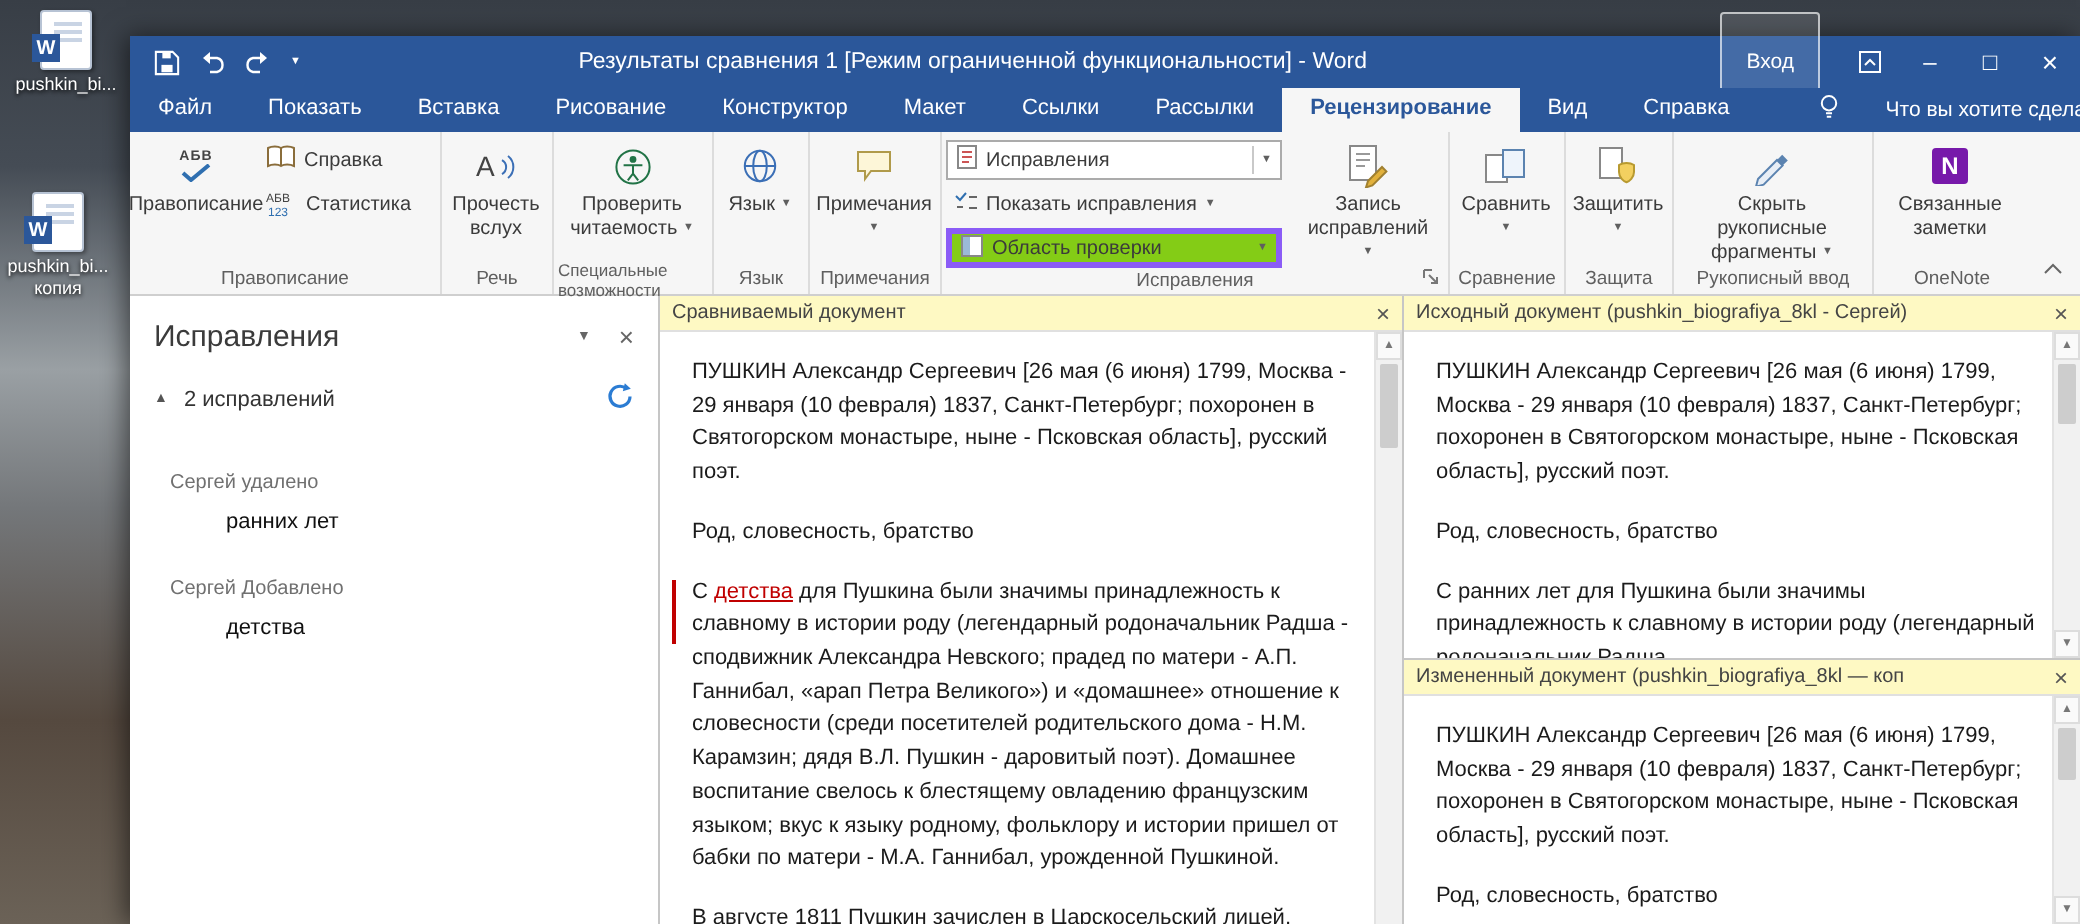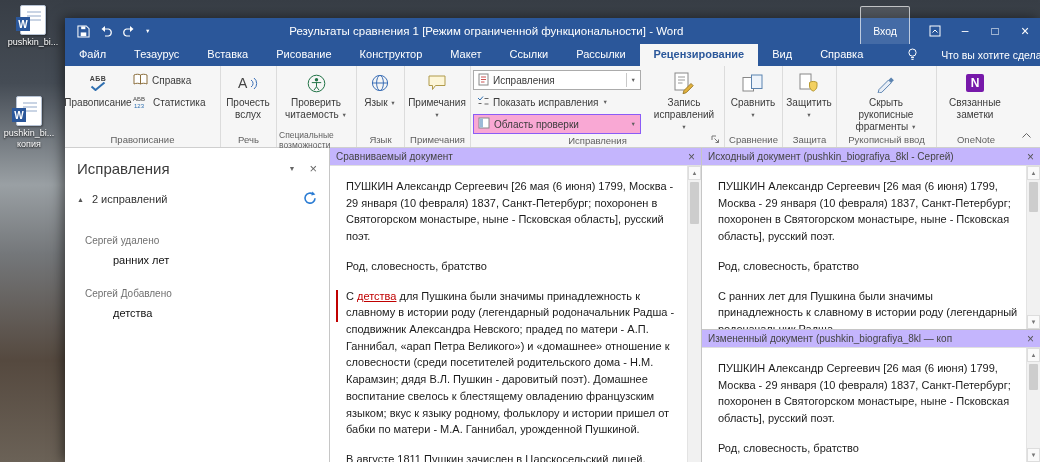--- a/index.html
+++ b/index.html
@@ -41,21 +41,21 @@
   .glabel { height:15px; font-size:9.5px; color:#5f5f5f; display:flex; align-items:center; justify-content:center; position:relative; }
   .bigbtn { display:flex; flex-direction:column; align-items:center; padding:3px 3px 0; cursor:pointer; }
   .bigbtn .icn { height:24px; display:flex; align-items:center; justify-content:center; }
   .blbl { font-size:10px; line-height:1.18; text-align:center; color:#3b3b3b; margin-top:2px; }
   .dd { font-size:5.5px; color:#5f5f5f; vertical-align:middle; }
   .col { display:flex; flex-direction:column; justify-content:flex-start; gap:2px; padding-top:2px; }
   .smallbtn { display:flex; align-items:center; gap:4px; padding:2px 4px; font-size:10px; color:#3b3b3b; height:20px; cursor:pointer; white-space:nowrap; }
   .combo { display:flex; align-items:center; gap:4px; background:#fff; border:1px solid #ababab; height:20px; padding:0 4px; font-size:10px; color:#3b3b3b; cursor:pointer; }
   .combo .sep { width:1px; height:14px; background:#c9c9c9; margin-left:auto; }
   .rrow { display:flex; align-items:center; gap:4px; height:20px; padding:0 4px; font-size:10px; color:#3b3b3b; cursor:pointer; white-space:nowrap; }
-  .rrow.hl { background:#f9a8d4; border:1px solid #8b5cf6; }
+  .rrow.hl { background:#84cc16; border:3px solid #8b5cf6; }
   .launcher { position:absolute; right:2px; bottom:1px; cursor:pointer; }
   .collapse { position:absolute; right:8px; bottom:4px; cursor:pointer; }
   .abcico { display:flex; flex-direction:column; align-items:center; line-height:1; }
   .abcico .t { font-size:7px; font-weight:bold; color:#444; letter-spacing:.5px; }
   .nbadge { width:18px; height:18px; background:#7719aa; color:#fff; font-weight:bold; font-size:12px; display:flex; align-items:center; justify-content:center; border-radius:2px; }
 
   
   .workspace { flex:1; display:flex; overflow:hidden; background:#e9e9e9; }
   .revpane { width:265px; background:#fff; border-right:1px solid #c6c6c6; padding:8px 0 0; flex:0 0 auto; }
   .rp-titlerow { display:flex; align-items:center; padding:4px 12px 10px; }
@@ -69,21 +69,21 @@
   .rp-items { padding:26px 12px 0 20px; }
   .rev-item { margin-bottom:22px; cursor:pointer; }
   .rev-meta { font-size:10px; color:#707070; margin-bottom:8px; }
   .rev-text { font-size:11px; color:#111; margin-left:28px; }
 
   .pane { display:flex; flex-direction:column; background:#fff; overflow:hidden; }
   .pane.center { width:372px; border-right:1px solid #c6c6c6; flex:0 0 auto; }
   .rightcol { flex:1; display:flex; flex-direction:column; overflow:hidden; }
   .pane.orig { height:182px; border-bottom:1px solid #c6c6c6; flex:0 0 auto; }
   .pane.revdoc { flex:1; }
-  .phead { height:18px; background:#c4b5fd; border-bottom:1px solid #e0e0e0; display:flex; align-items:center; padding:0 6px; font-size:10px; color:#444; flex:0 0 auto; white-space:nowrap; overflow:hidden; }
+  .phead { height:18px; background:#fef9c3; border-bottom:1px solid #e0e0e0; display:flex; align-items:center; padding:0 6px; font-size:10px; color:#444; flex:0 0 auto; white-space:nowrap; overflow:hidden; }
   .phead .pclose { margin-left:auto; color:#555; font-size:12px; cursor:pointer; padding-left:6px; }
   .pbody { flex:1; display:flex; overflow:hidden; }
   .doc { flex:1; padding:12px 10px 0 16px; font-size:11px; line-height:1.52; color:#1b1b1b; overflow:hidden; }
   .doc p { margin:0 0 13px; }
   .changed { position:relative; }
   .changed::before { content:""; position:absolute; left:-10px; top:2px; width:2px; height:32px; background:#c00000; }
   .ins { color:#c00000; text-decoration:underline; }
   .vscroll { width:14px; background:#f1f1f1; border-left:1px solid #e3e3e3; display:flex; flex-direction:column; flex:0 0 auto; }
   .sbtn { height:14px; background:#fafafa; border:1px solid #ddd; color:#777; font-size:6px; display:flex; align-items:center; justify-content:center; cursor:pointer; flex:0 0 auto; }
   .sthumb { margin:2px 2px; height:42px; background:#cdcdcd; border-radius:1px; cursor:pointer; flex:0 0 auto; }
@@ -144,21 +144,21 @@
             </svg>
         </span>
         <span class="winbtn">–</span>
         <span class="winbtn">□</span>
         <span class="winbtn close">×</span>
       </div>
     </div>
 
     <div class="tabsrow">
       <div class="tab">Файл</div>
-      <div class="tab">Тезаурус</div>
+      <div class="tab">Показать</div>
       <div class="tab">Вставка</div>
       <div class="tab">Рисование</div>
       <div class="tab">Конструктор</div>
       <div class="tab">Макет</div>
       <div class="tab">Ссылки</div>
       <div class="tab">Рассылки</div>
       <div class="tab active">Рецензирование</div>
       <div class="tab">Вид</div>
       <div class="tab">Справка</div>
       <div class="tellme">

